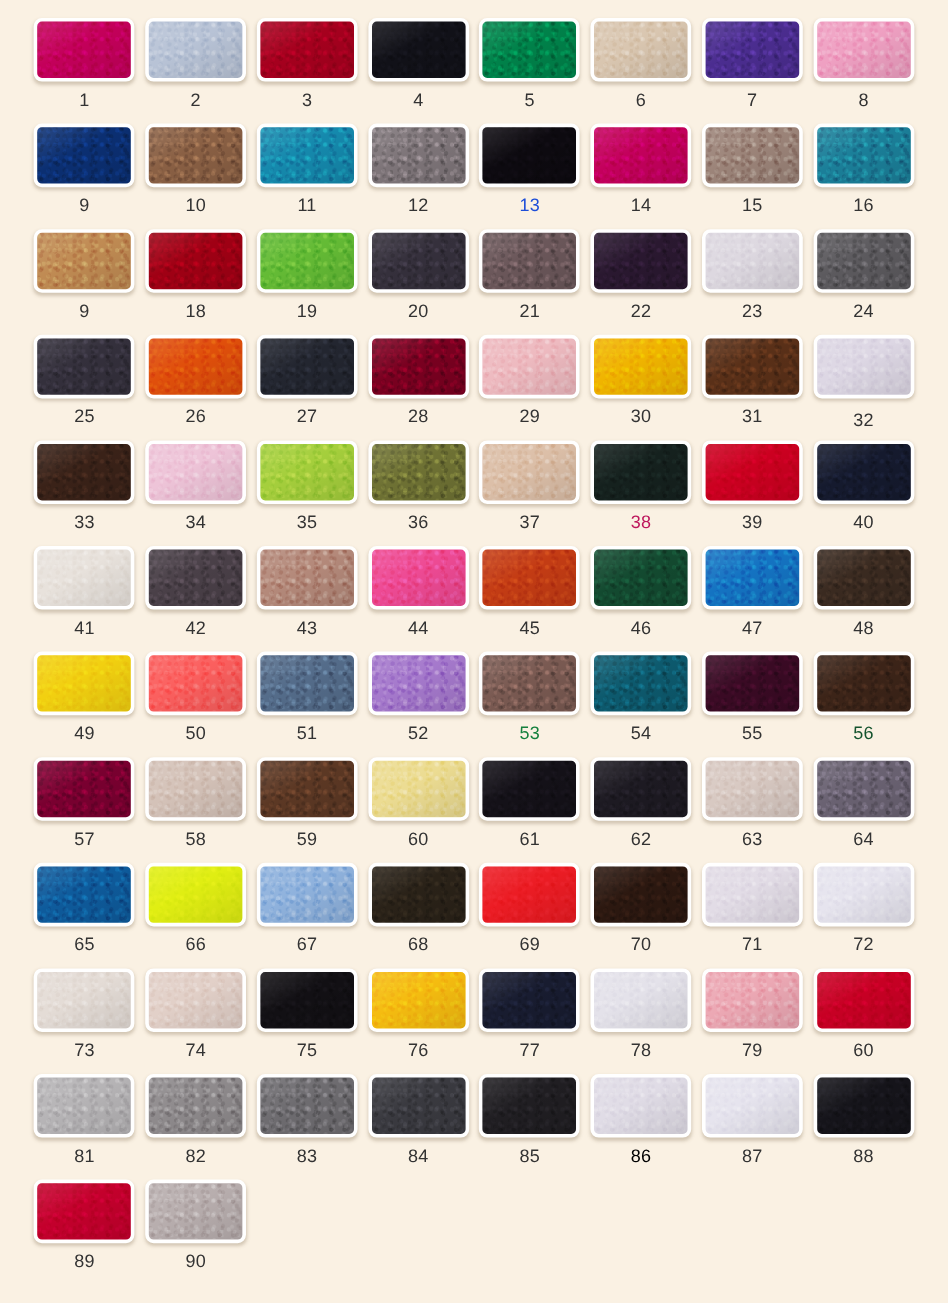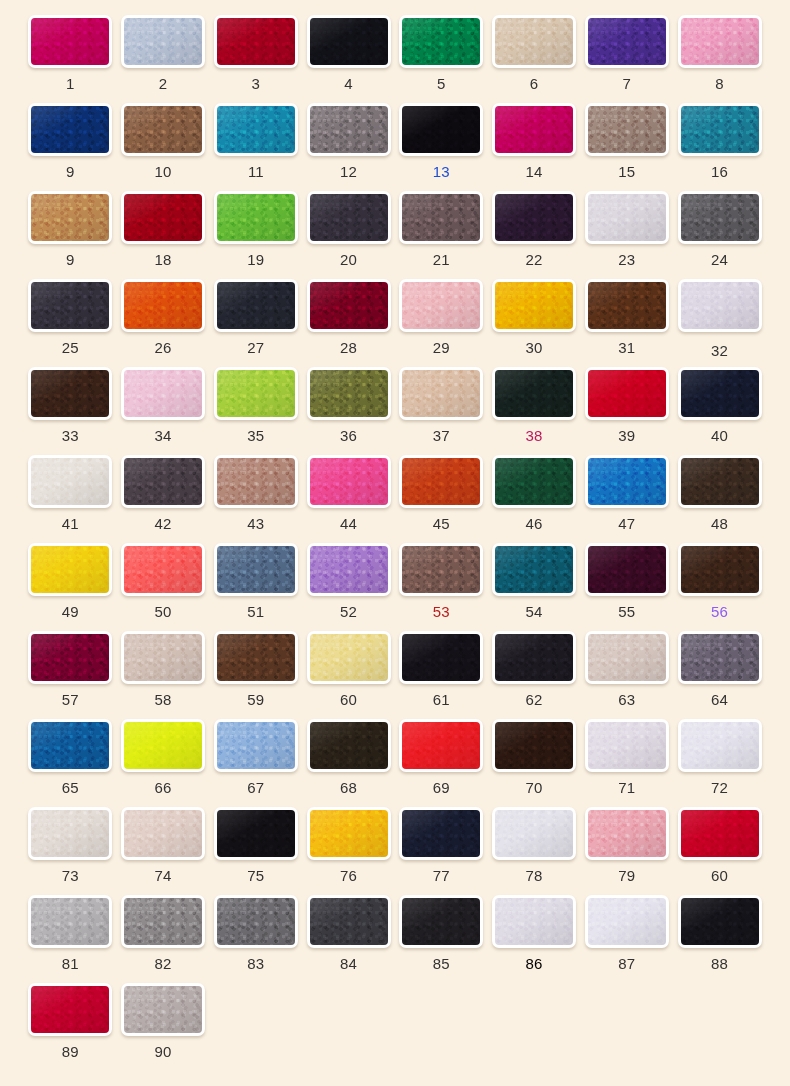--- a/index.html
+++ b/index.html
@@ -274,33 +274,33 @@
     <div class="cell">
       <div class="swatch" style="background-color: rgb(84, 108, 138); border-color: rgb(255, 255, 255);"></div>
       <div class="label" style="color: rgb(51, 51, 51);">51</div>
     </div>
     <div class="cell">
       <div class="swatch" style="background-color: rgb(165, 121, 204); border-color: rgb(255, 255, 255);"></div>
       <div class="label" style="color: rgb(51, 51, 51);">52</div>
     </div>
     <div class="cell">
       <div class="swatch" style="background-color: rgb(122, 90, 82); border-color: rgb(255, 255, 255);"></div>
-      <div class="label" style="color: #b91c1c;">53</div>
+      <div class="label" style="color: #15803d;">53</div>
     </div>
     <div class="cell">
       <div class="swatch" style="background-color: rgb(13, 90, 110); border-color: rgb(255, 255, 255);"></div>
       <div class="label" style="color: rgb(51, 51, 51);">54</div>
     </div>
     <div class="cell">
       <div class="swatch" style="background-color: rgb(58, 10, 36); border-color: rgb(255, 255, 255);"></div>
       <div class="label" style="color: rgb(51, 51, 51);">55</div>
     </div>
     <div class="cell">
       <div class="swatch" style="background-color: rgb(60, 36, 24); border-color: rgb(255, 255, 255);"></div>
-      <div class="label" style="color: #8b5cf6;">56</div>
+      <div class="label" style="color: #14532d;">56</div>
     </div>
     <div class="cell">
       <div class="swatch" style="background-color: rgb(122, 0, 48); border-color: rgb(255, 255, 255);"></div>
       <div class="label" style="color: rgb(51, 51, 51);">57</div>
     </div>
     <div class="cell">
       <div class="swatch" style="background-color: rgb(212, 194, 184); border-color: rgb(255, 255, 255);"></div>
       <div class="label" style="color: rgb(51, 51, 51);">58</div>
     </div>
     <div class="cell">

